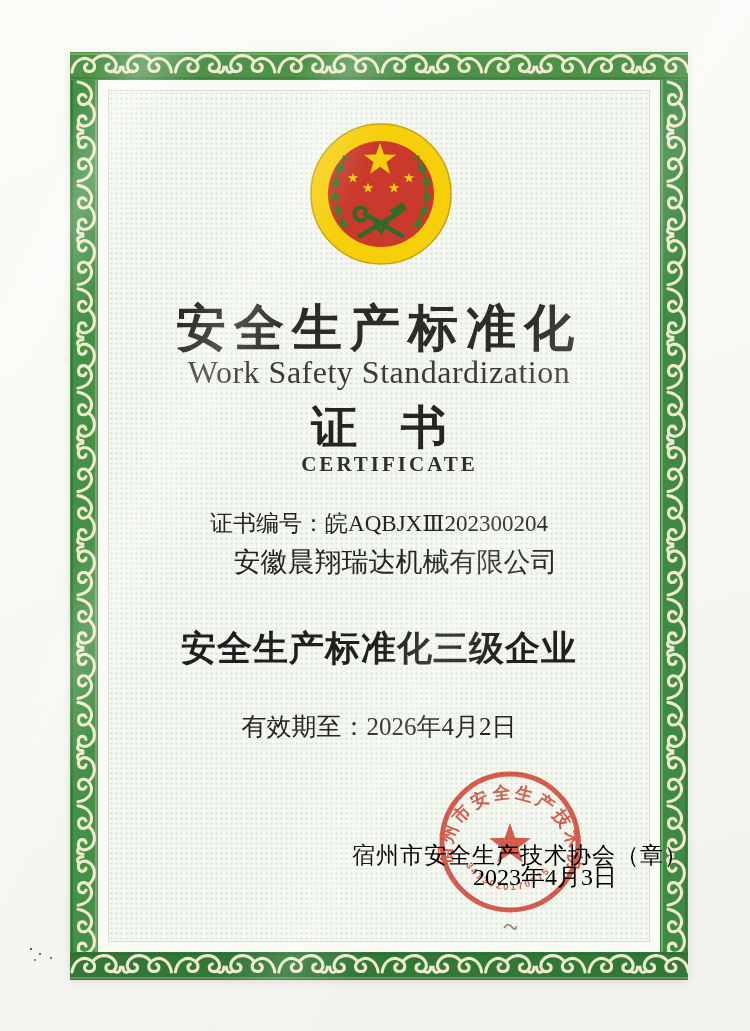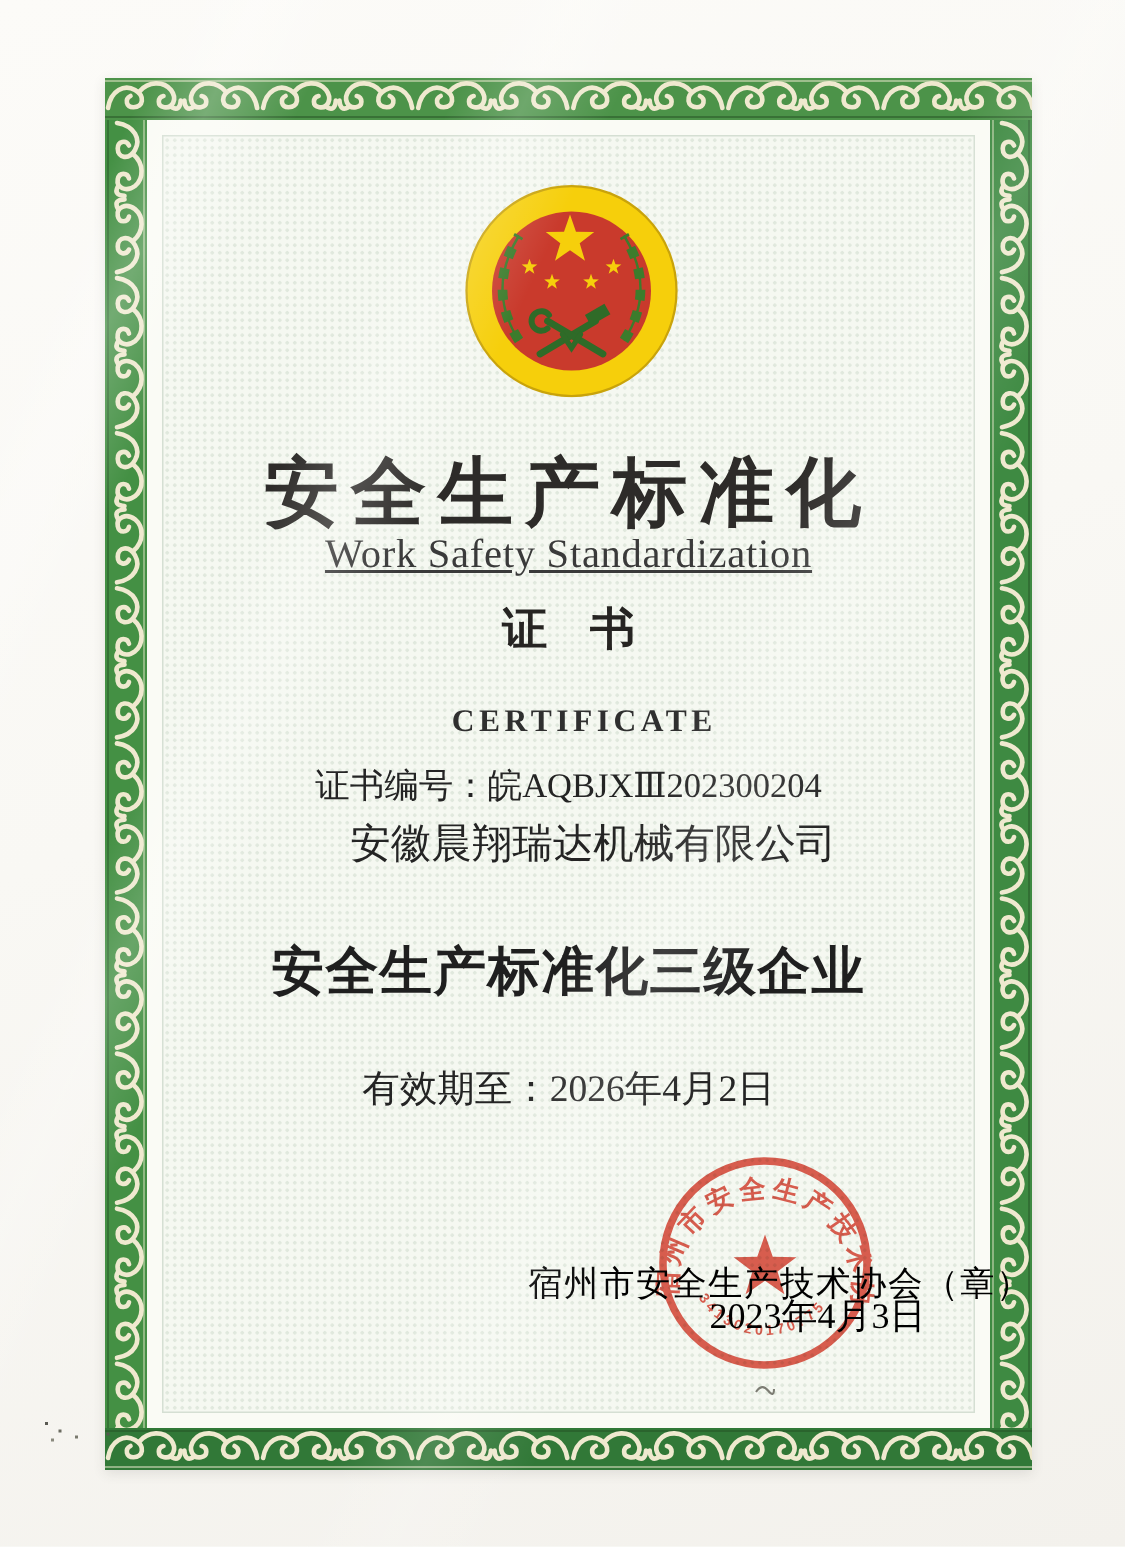--- a/index.html
+++ b/index.html
@@ -36,23 +36,23 @@
     position:absolute;inset:38px;
     background-color:#f5f8f1;
     background-image:radial-gradient(rgba(140,170,140,.20) 1px,transparent 1.2px);
     background-size:5px 5px;
     border:1px solid rgba(175,192,175,.45);
   }
   .content{position:absolute;left:70px;top:0;width:618px;height:742px;z-index:4;color:#242424;}
   .content .line{position:absolute;left:0;right:0;text-align:center;white-space:nowrap;line-height:1;}
   .emblem{position:absolute;left:240px;top:123px;}
   .title-cn{top:303px;font-size:50px;font-weight:700;letter-spacing:8px;color:#2d2b29;}
-  .title-en{top:356px;font-size:27px;color:#3a3a3a;letter-spacing:.5px;text-decoration:underline;}
-  .doc-cn{top:405px;font-size:30px;font-weight:700;letter-spacing:.35em;text-indent:.35em;color:#262422;font-family:Liberation Serif, serif;}
-  .doc-en{top:470px;font-size:21px;font-weight:700;letter-spacing:3px;color:#2f2f2f;padding-left:21px;}
+  .title-en{top:356px;font-size:32px;color:#3a3a3a;letter-spacing:.5px;}
+  .doc-cn{top:405px;font-size:46px;font-weight:700;letter-spacing:.35em;text-indent:.35em;color:#262422;font-family:Liberation Serif, serif;}
+  .doc-en{top:454px;font-size:21px;font-weight:700;letter-spacing:3px;color:#2f2f2f;padding-left:21px;}
   .certno{top:512px;font-size:23px;}
   .company{top:549px;font-size:27px;padding-left:33px;}
   .grade{top:598px;font-size:35px;font-weight:700;letter-spacing:1px;
          font-family:"Liberation Sans","DejaVu Sans",sans-serif;color:#1f1f1f;margin-top:32px;}
   .category{top:661px;font-size:27px;}
   .validity{top:714px;font-size:25px;}
   .issuer{position:absolute;left:352px;top:816px;font-size:23px;letter-spacing:1px;white-space:nowrap;margin-top:24px;}
   .issue-date{position:absolute;left:443px;top:861px;font-size:24px;white-space:nowrap;margin-left:30px;}
   .stamp{
     position:absolute;left:437px;top:769px;z-index:5;

